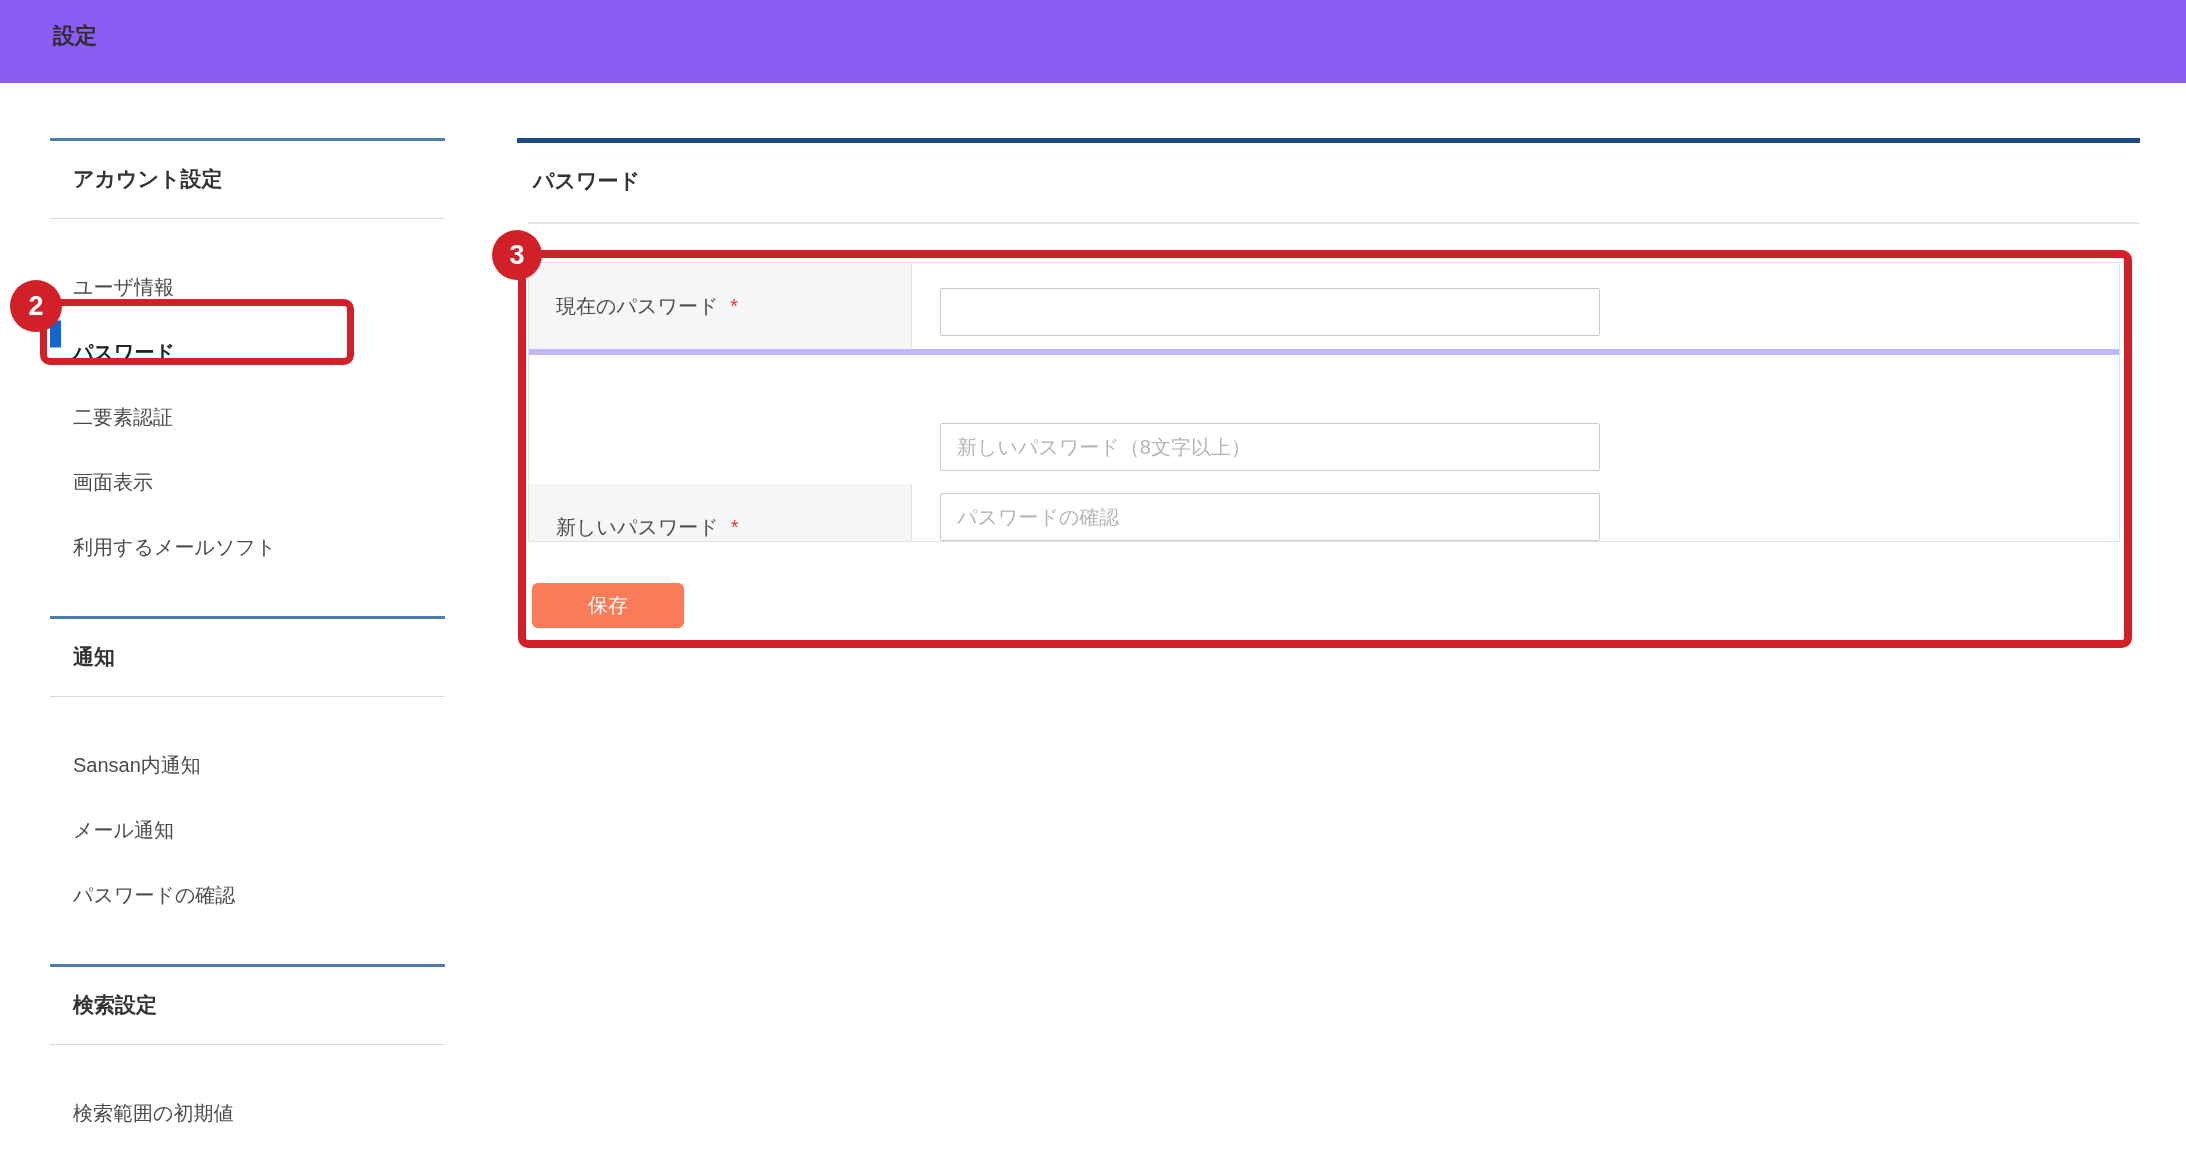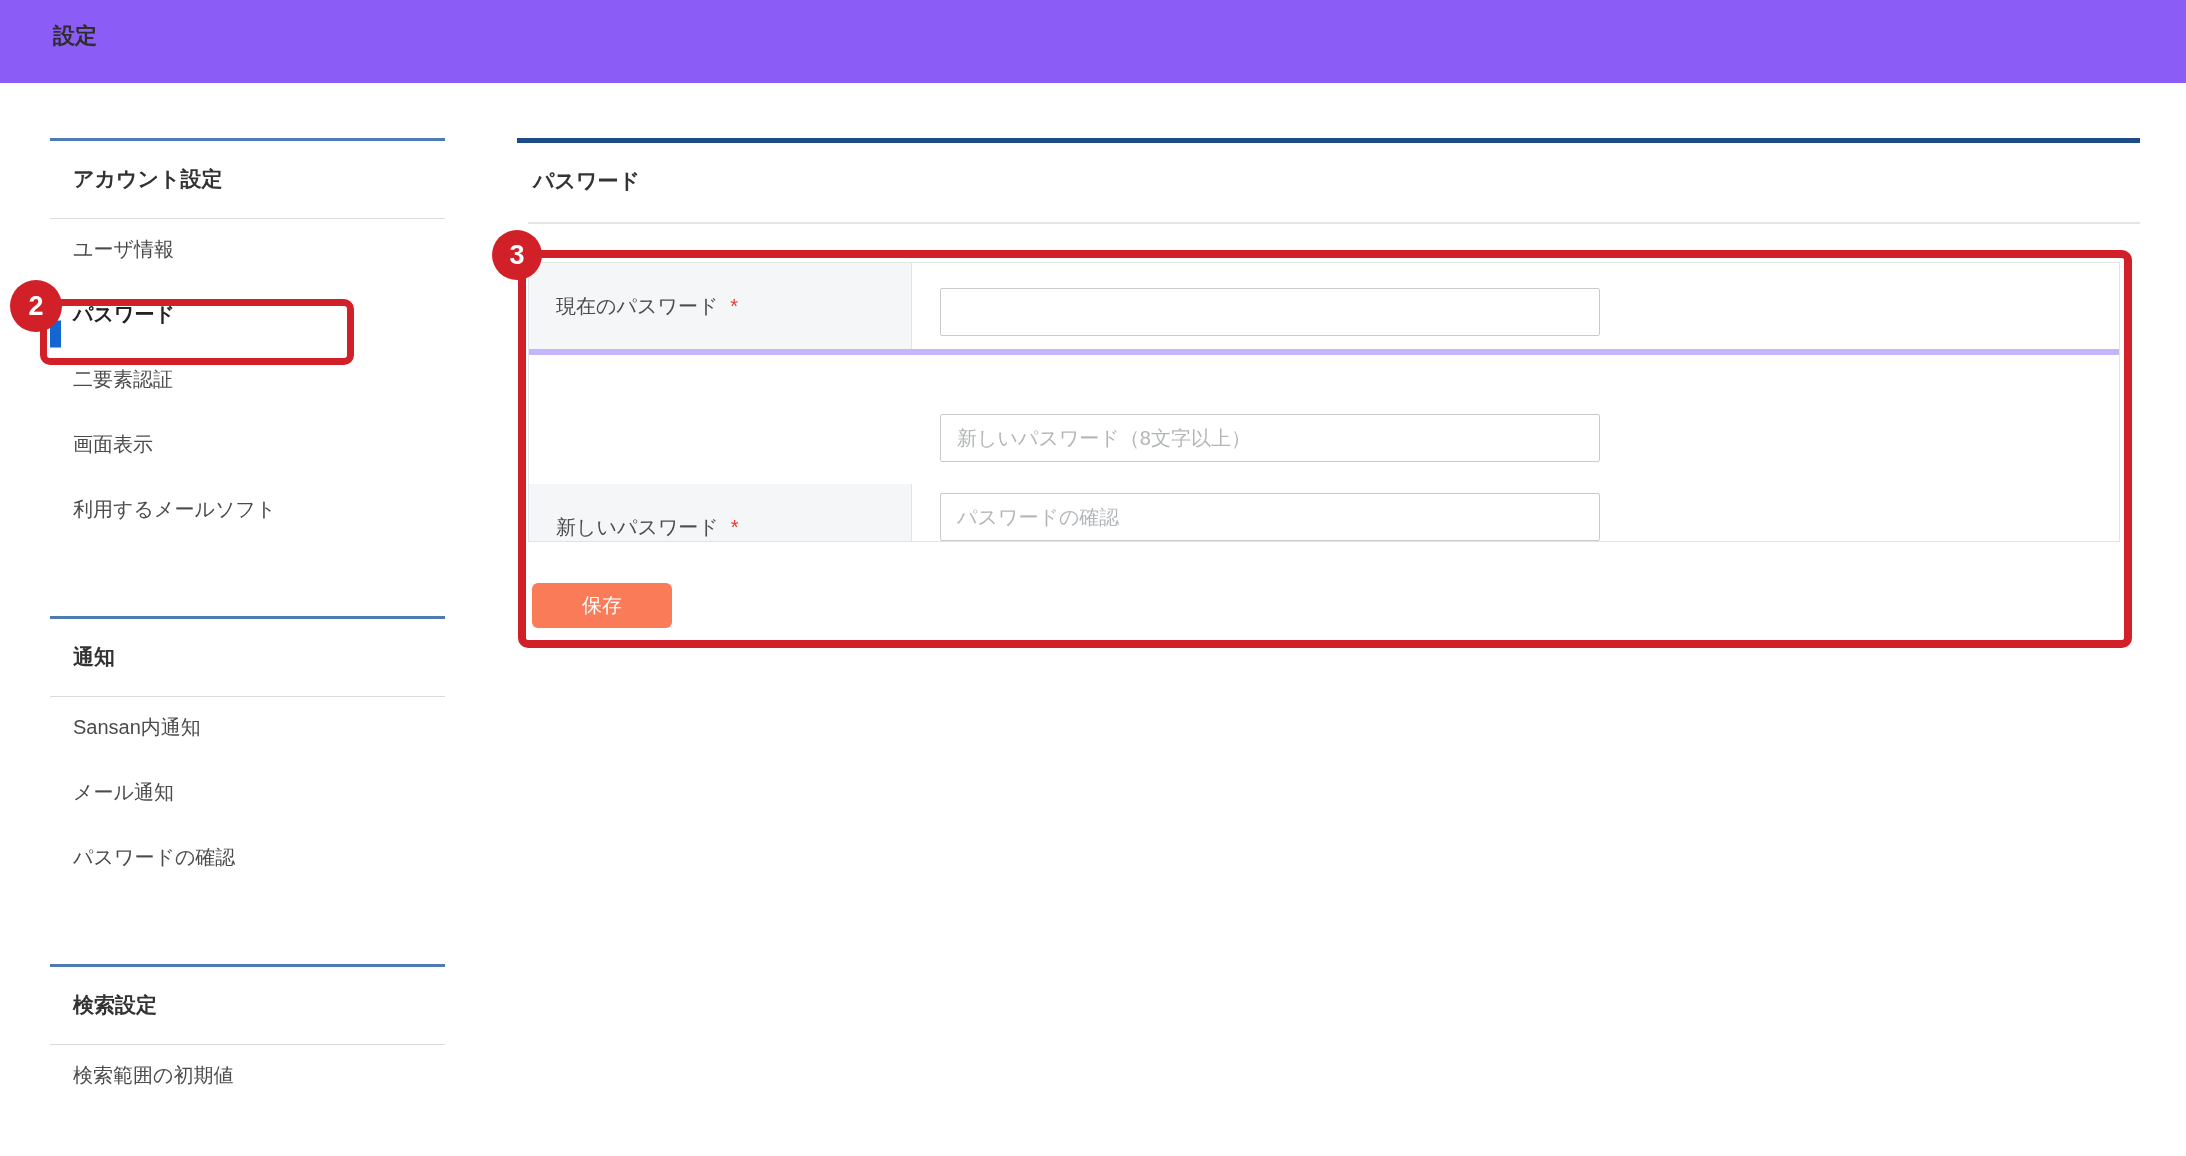--- a/index.html
+++ b/index.html
@@ -14,43 +14,43 @@
   .app-header { position:absolute; left:0; top:0; width:2186px; height:83px; background:#8b5cf6; }
   .page-title { position:absolute; left:53px; top:22px; font-size:22px; font-weight:bold; color:#2e2e2e; line-height:28px; }
 
   
   .sidebar { position:absolute; left:50px; top:138px; width:395px; }
   .sb-section { margin-bottom:55px; }
   .sb-topline { height:3px; background:#4d7cb2; }
   .sb-heading { padding:24px 0 25px 23px; font-size:21px; line-height:28px; font-weight:bold; color:#333; }
   .sb-subline { height:1px; background:#d9dcde; }
   .sb-items { list-style:none; padding-top:17px; }
-  .sb-item { position:relative; height:65px; display:flex; align-items:flex-start; padding-left:23px; font-size:20px; color:#4b4b4b; cursor:pointer; }
+  .sb-item { position:relative; height:65px; display:flex; align-items:flex-end; padding-left:23px; font-size:20px; color:#4b4b4b; cursor:pointer; }
   .sb-item.active { font-weight:bold; color:#222; }
   .active-bar { position:absolute; left:0; top:50%; transform:translateY(-50%); width:11px; height:27px; background:#1565d0; }
 
   
   .main-topline { position:absolute; left:517px; top:138px; width:1623px; height:5px; background:#1b4c86; }
   .content-title { position:absolute; left:533px; top:167px; font-size:21px; font-weight:bold; color:#333; line-height:28px; }
   .content-divider { position:absolute; left:528px; top:222px; width:1612px; height:2px; background:#e3e5e7; }
 
   .form-table { position:absolute; left:528px; top:262px; width:1592px; border:1px solid #e1e4e6; background:#fff; }
   .form-row { display:flex; }
   .form-row.row-1 { height:92px; border-bottom:6px solid #c4b5fd; }
   .form-row.row-2 { height:186px;align-items:flex-end; }
   .label-cell { width:383px; background:#f5f6f7; border-right:1px solid #e1e4e6; padding:30px 0 0 27px; font-size:20px; color:#4d4d4d; }
   .required { color:#e8392e; margin-left:12px; font-size:20px; }
   .input-cell { flex:1; padding-left:28px; }
   .row-1 .input-cell { padding-top:25px; }
   .row-2 .input-cell { padding-top:27px; }
   .text-input { display:block; width:660px; height:48px; border:1px solid #c8cbcd; border-radius:2px; font-size:20px; padding:0 16px; color:#333; background:#fff; outline:none; font-family:inherit; }
-  .text-input.first { height:48px; margin-bottom:31px; }
+  .text-input.first { height:48px; margin-bottom:22px; }
   .text-input::placeholder { color:#b3b6b8; opacity:1; }
 
-  .save-button { position:absolute; left:532px; top:583px; width:140px; height:45px; background:#f97b57; color:#fff; font-size:20px; border:none; border-radius:6px; cursor:pointer; font-family:inherit; }
+  .save-button { position:absolute; left:532px; top:583px; width:152px; height:45px; background:#f97b57; color:#fff; font-size:20px; border:none; border-radius:6px; cursor:pointer; font-family:inherit; }
 
   
   .ann-box { position:absolute; border-style:solid; border-color:#d22028; border-radius:10px; pointer-events:none; z-index:5; }
   .ann-box.step2 { left:40px; top:299px; width:314px; height:66px; border-width:7px; }
   .ann-box.step3 { left:518px; top:250px; width:1614px; height:398px; border-width:8px; }
   .badge { position:absolute; display:flex; align-items:center; justify-content:center; background:#d22028; color:#fff; font-weight:bold; border-radius:50%; z-index:6; pointer-events:none; }
   .badge.step2 { left:10px; top:280px; width:52px; height:52px; font-size:27px; }
   .badge.step3 { left:492px; top:230px; width:50px; height:50px; font-size:27px; }
 </style>
 </head>

